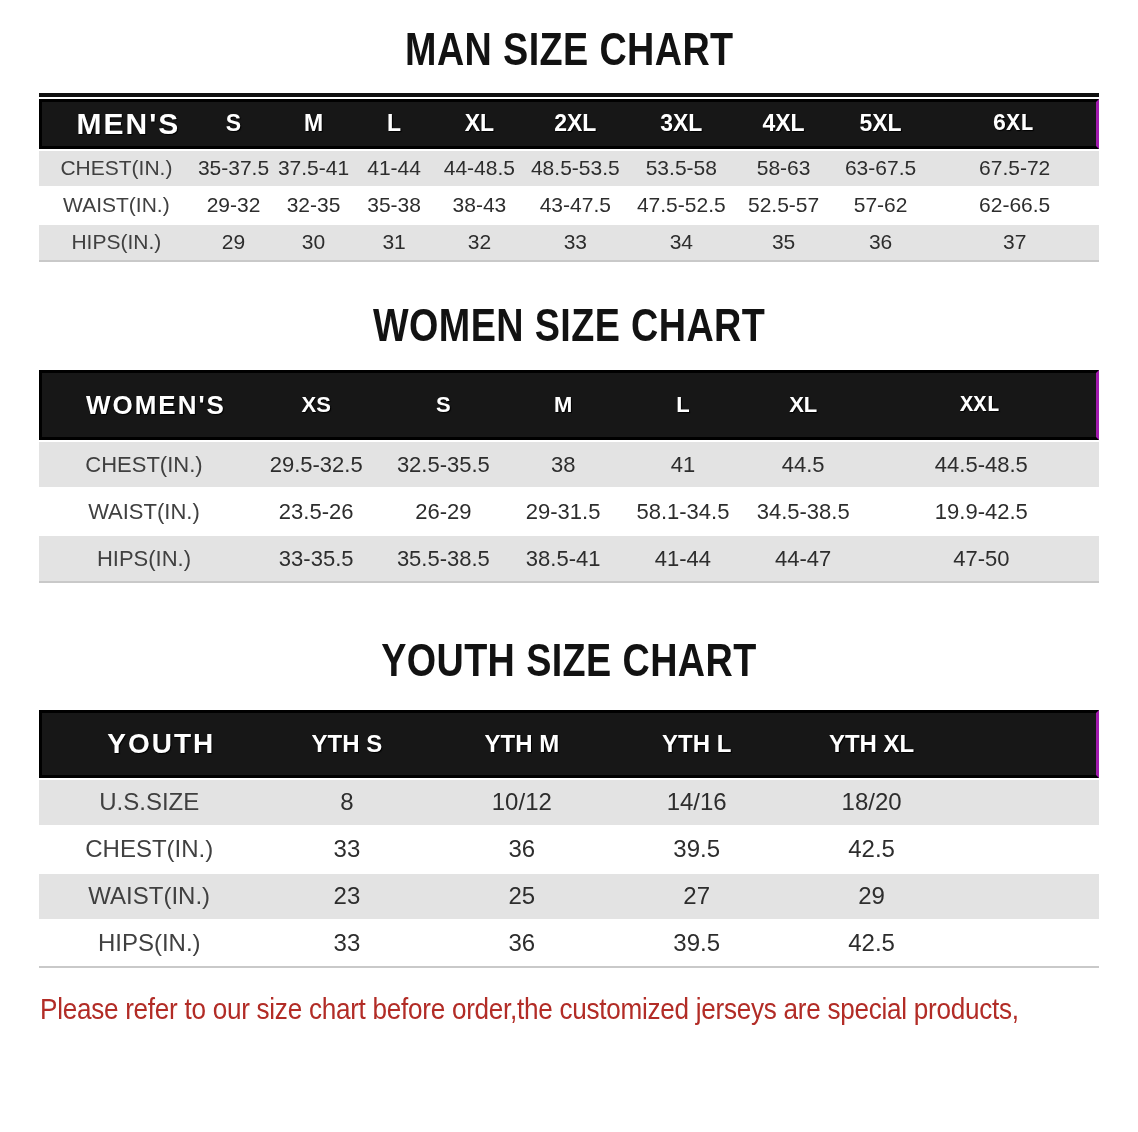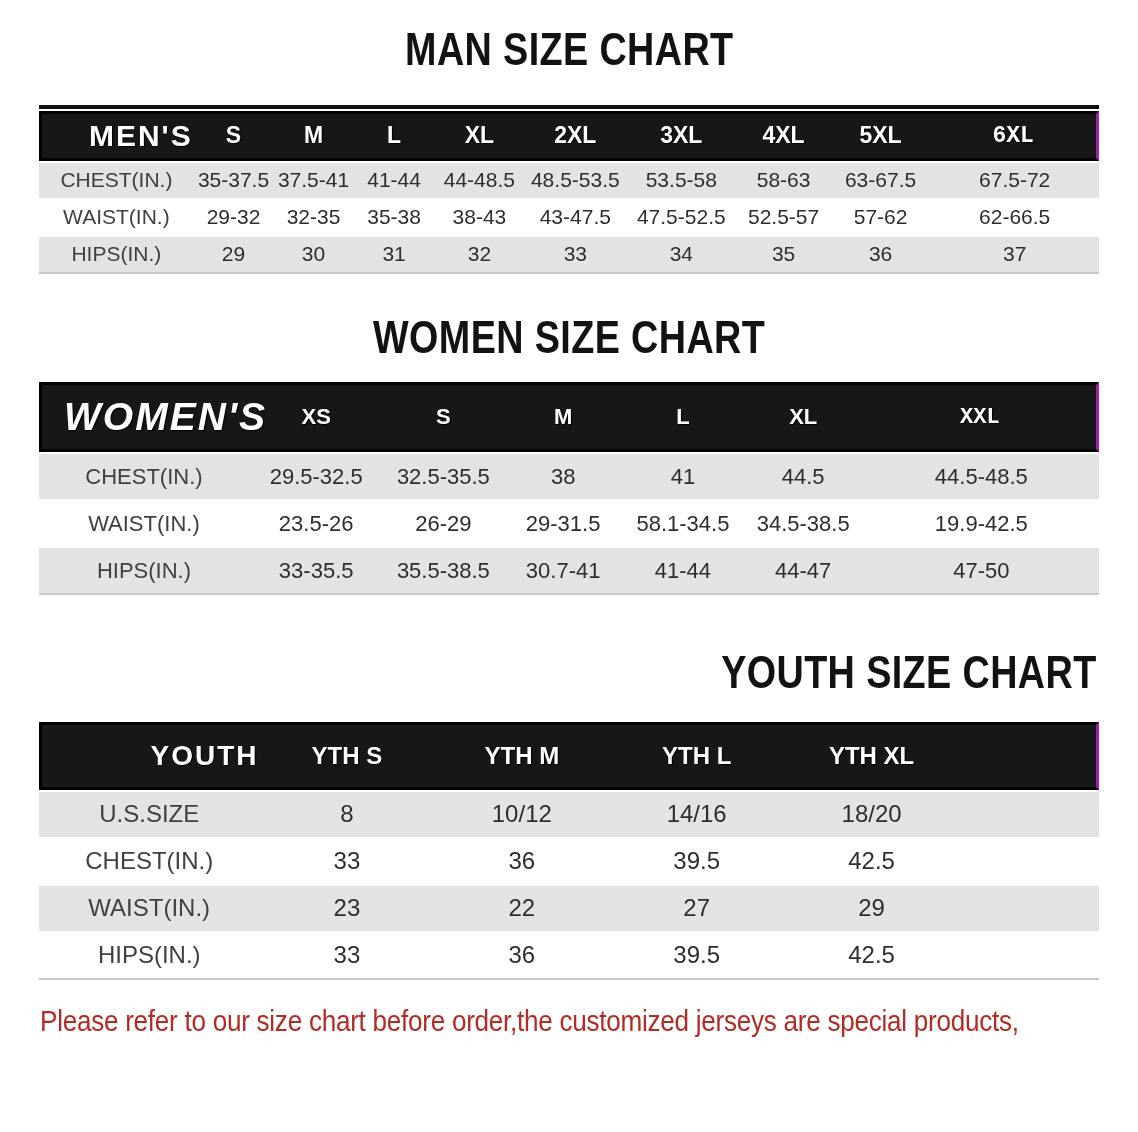--- a/index.html
+++ b/index.html
@@ -28,47 +28,47 @@
     text-shadow:3px 3px 2px rgba(101,52,0,0.45);
     white-space:nowrap;
   }
   
   .section-heading{
     margin:0;text-align:center;color:#121212;
     font-size:46px;font-weight:900;line-height:1.1;
     white-space:nowrap;
   }
   .section-heading > span{display:inline-block;transform:scaleX(0.82);transform-origin:center;letter-spacing:0.5px;}
-  .heading-men{margin-top:24px;margin-bottom:30px;}
+  .heading-men{margin-top:24px;margin-bottom:18px;}
   .heading-women{margin-top:38px;margin-bottom:20px;}
-  .heading-youth{margin-top:52px;margin-bottom:24px;text-align:right;}
+  .heading-youth{margin-top:52px;margin-bottom:24px;}
   
   .size-table{
     width:1060px;margin:0 auto;
     border-collapse:separate;border-spacing:0;
     table-layout:fixed;
     border-bottom:2px solid #c9c9c9;
   }
   .men-wrap{width:1060px;margin:0 auto;border-top:4px solid #101010;padding-top:2px;}
   .size-table thead th{
     background:var(--header-black,#171717);
     color:#fff;font-weight:bold;text-align:center;
     border-top:3px solid #000;border-bottom:3px solid #000;
     text-shadow:1px 1px 1px #000;
     white-space:nowrap;
   }
   .size-table thead th:first-child{border-left:3px solid #000;}
   .size-table thead th:last-child{border-right:3px solid #a21caf;font-family:Liberation Mono, monospace;}
   .size-table thead th.grp{
-    text-align:right;padding-left:22px;letter-spacing:2px;
+    text-align:center;padding-left:22px;letter-spacing:2px;
   }
   .men-table thead th{height:42px;font-size:23px;}
   .men-table thead th.grp{font-size:30px;}
   .women-table thead th{height:62px;font-size:22px;}
-  .women-table thead th.grp{font-size:39px;font-style:italic;}
+  .women-table thead th.grp{font-size:26px;}
   .youth-table thead th{height:60px;font-size:24px;margin-top:27px;}
   .youth-table thead th.grp{font-size:28px;}
   .size-table tbody td{
     text-align:center;color:#2d2d2d;
     border-top:2px solid #fff;
     white-space:nowrap;
   }
   .size-table tbody td.rowlabel{color:#404040;}
   .men-table tbody td{height:33px;font-size:21px;}
   .women-table tbody td{height:43px;font-size:22px;}
@@ -202,21 +202,21 @@
           <td>26-29</td>
           <td>29-31.5</td>
           <td>58.1-34.5</td>
           <td>34.5-38.5</td>
           <td>19.9-42.5</td>
         </tr>
         <tr class="row-gray">
           <td class="rowlabel">HIPS(IN.)</td>
           <td>33-35.5</td>
           <td>35.5-38.5</td>
-          <td>30.7-41</td>
+          <td>38.5-41</td>
           <td>41-44</td>
           <td>44-47</td>
           <td>47-50</td>
         </tr>
       </tbody>
     </table>
   </section>
 
   <section>
     <h2 class="section-heading heading-youth"><span>YOUTH SIZE CHART</span></h2>
@@ -252,21 +252,21 @@
           <td class="rowlabel">CHEST(IN.)</td>
           <td>33</td>
           <td>36</td>
           <td>39.5</td>
           <td>42.5</td>
           <td></td>
         </tr>
         <tr class="row-gray">
           <td class="rowlabel">WAIST(IN.)</td>
           <td>23</td>
-          <td>22</td>
+          <td>25</td>
           <td>27</td>
           <td>29</td>
           <td></td>
         </tr>
         <tr class="row-white">
           <td class="rowlabel">HIPS(IN.)</td>
           <td>33</td>
           <td>36</td>
           <td>39.5</td>
           <td>42.5</td>

